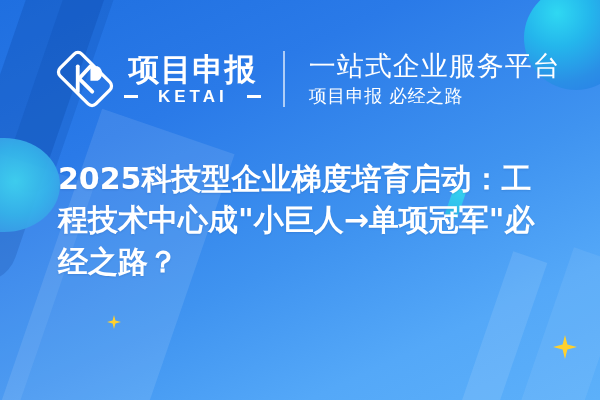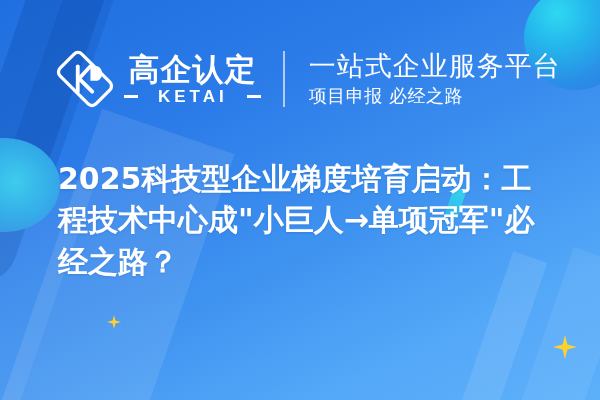--- a/index.html
+++ b/index.html
@@ -267,21 +267,21 @@
   <div class="header">
 
     <div class="logo-block">
       <svg class="logo-mark" viewBox="0 0 64 64">
         <path d="M28.5 4.5 L59.5 35.5 A6 6 0 0 1 59.5 44 L44 59.5 A6 6 0 0 1 35.5 59.5 L4.5 28.5 A6 6 0 0 1 4.5 20 L20 4.5 A6 6 0 0 1 28.5 4.5 Z" fill="none" stroke="#ffffff" stroke-width="3.6"></path>
         <path d="M24 18 L24 46" fill="none" stroke="#ffffff" stroke-width="4.2" stroke-linecap="round"></path>
         <path d="M38 18 L25.5 31.5 L40 46" fill="none" stroke="#ffffff" stroke-width="4.2" stroke-linecap="round" stroke-linejoin="round"></path>
         <path d="M38 18 L46 18 A9 9 0 0 1 46 34 L38 34 Z" fill="#ffffff"></path>
       </svg>
       <div class="logo-words">
-        <span class="logo-cn">高企认定</span>
+        <span class="logo-cn">项目申报</span>
         <span class="logo-en-row">
           <span class="logo-dash"></span>
           <span class="logo-en">KETAI</span>
           <span class="logo-dash"></span>
         </span>
       </div>
     </div>
 
     <div class="divider"></div>
 

